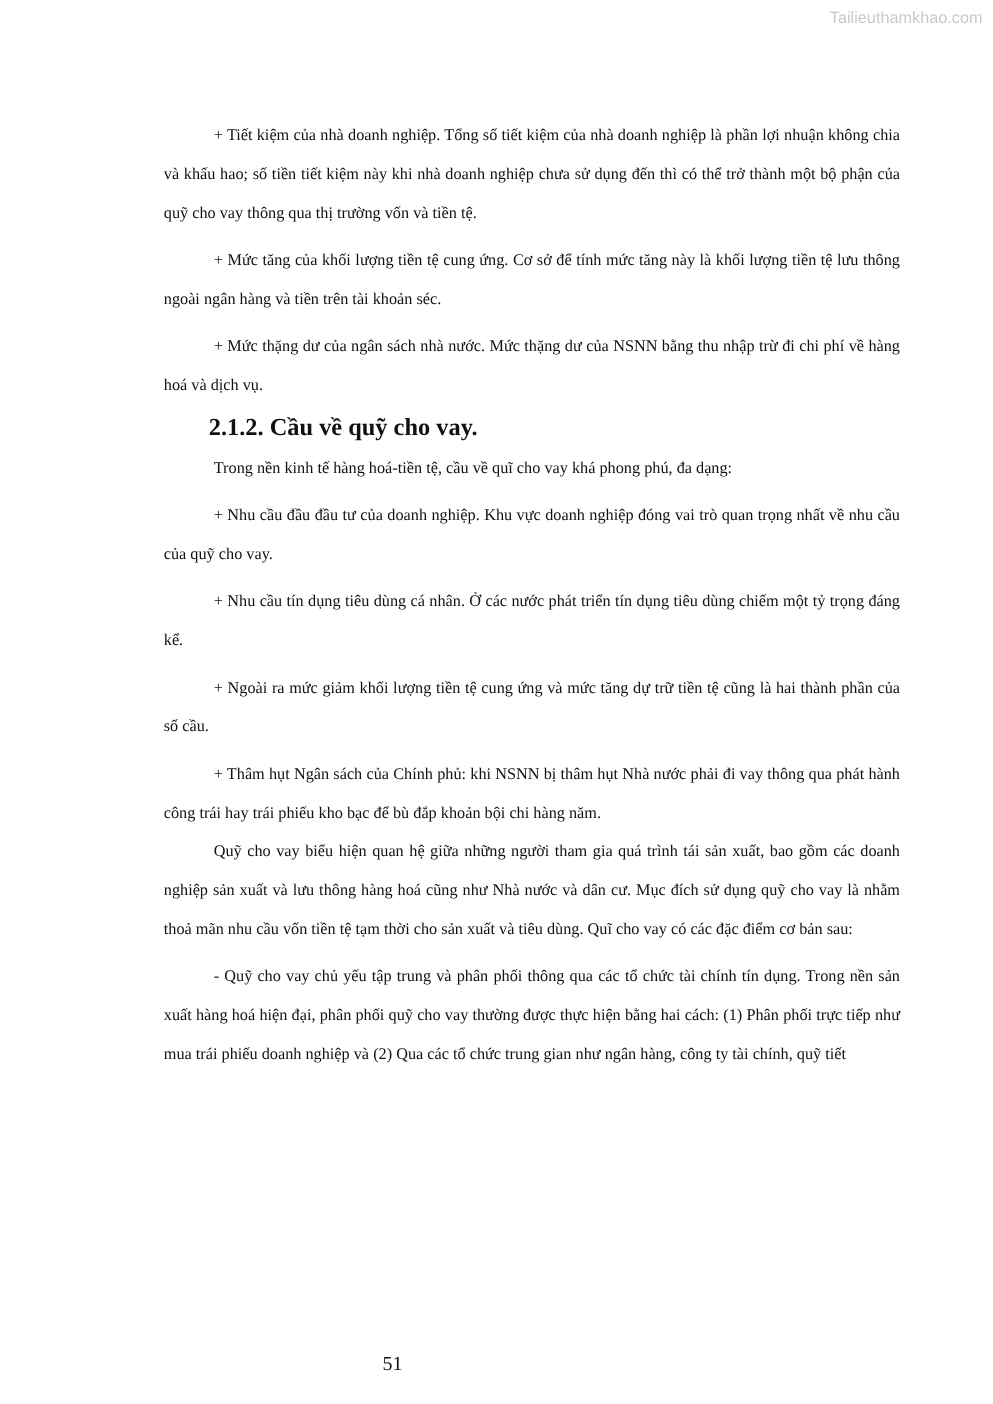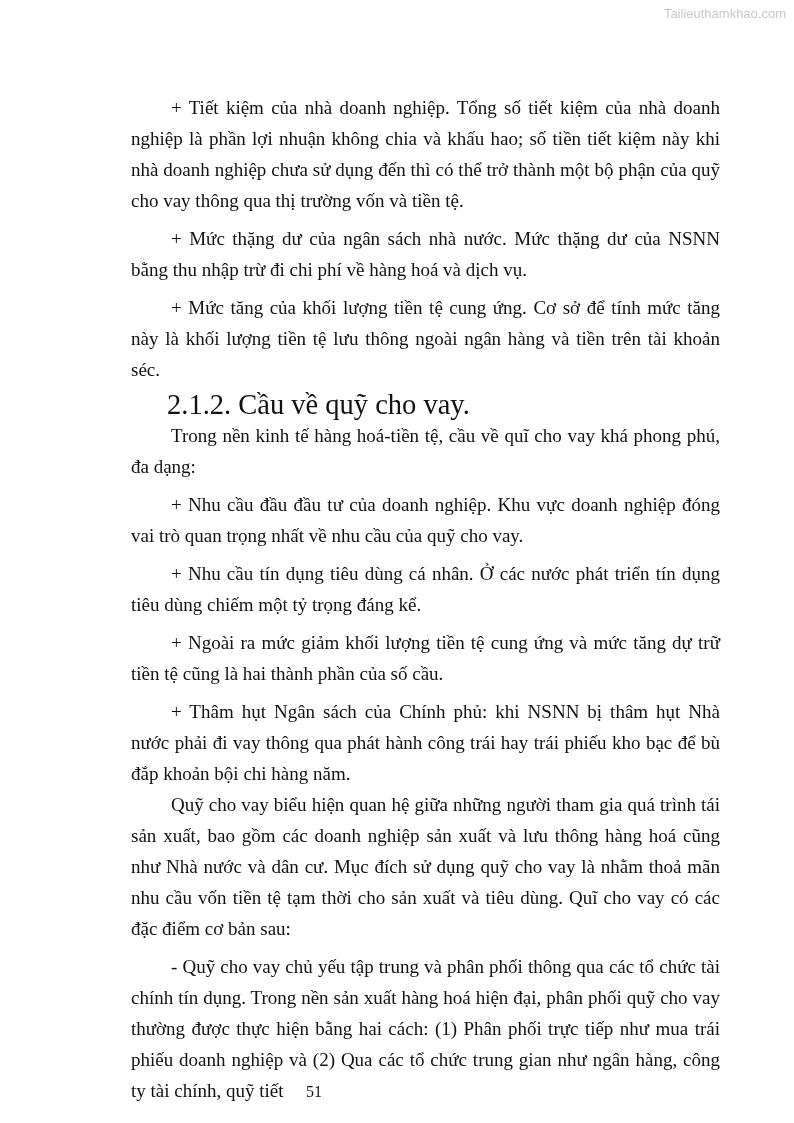--- a/index.html
+++ b/index.html
@@ -4,46 +4,46 @@
 <style>
   html, body { margin: 0; padding: 0; background: #ffffff; }
   body { width: 794px; height: 1123px; position: relative; overflow: hidden; }
   .watermark {
     position: absolute; top: 6px; right: 8px;
     font-family: "Liberation Sans", sans-serif; font-size: 13px;
     color: #c8c8c8; letter-spacing: 0px; text-align: center;
   }
   .page {
     position: absolute; left: 131px; top: 92px; width: 589px;
-    font-family: "Liberation Serif", serif; font-size: 19px; color: #111;
+    font-family: "Liberation Serif", serif; font-size: 13px; color: #111;
   }
   .p {
     margin: 0; line-height: 31px; text-align: justify;
     text-indent: 40px;
   }
   .gap { margin-top: 7px; }
   .h {
-    margin: 0; line-height: 31px; font-weight: normal;
+    margin: 0; line-height: 31px; font-weight: bold;
   }
   .h1 { padding-left: 36px; margin-top: 4px; }
   .h2 { padding-left: 40px; margin-top: 7px; }
   .page-num {
     position: absolute; top: 1083px; left: 0; width: 628px; text-align: center;
     font-family: "Liberation Serif", serif; font-size: 16px; color: #111;
   }
 </style>
 </head>
 <body>
 
 <div class="watermark">Tailieuthamkhao.com</div>
 
 <div class="page">
   <p class="p">+ Tiết kiệm của nhà doanh nghiệp. Tổng số tiết kiệm của nhà doanh nghiệp là phần lợi nhuận không chia và khấu hao; số tiền tiết kiệm này khi nhà doanh nghiệp chưa sử dụng đến thì có thể trở thành một bộ phận của quỹ cho vay thông qua thị trường vốn và tiền tệ.</p>
+  <p class="p gap">+ Mức tăng của khối lượng tiền tệ cung ứng. Cơ sở để tính mức tăng này là khối lượng tiền tệ lưu thông ngoài ngân hàng và tiền trên tài khoản séc.</p>
   <p class="p gap">+ Mức thặng dư của ngân sách nhà nước. Mức thặng dư của NSNN bằng thu nhập trừ đi chi phí về hàng hoá và dịch vụ.</p>
-  <p class="p gap">+ Mức tăng của khối lượng tiền tệ cung ứng. Cơ sở để tính mức tăng này là khối lượng tiền tệ lưu thông ngoài ngân hàng và tiền trên tài khoản séc.</p>
 
   <h2 class="h h1">2.1.2. Cầu về quỹ cho vay.</h2>
   <p class="p">Trong nền kinh tế hàng hoá-tiền tệ, cầu về quĩ cho vay khá phong phú, đa dạng:</p>
   <p class="p gap">+ Nhu cầu đầu đầu tư của doanh nghiệp. Khu vực doanh nghiệp đóng vai trò quan trọng nhất về nhu cầu của quỹ cho vay.</p>
   <p class="p gap">+ Nhu cầu tín dụng tiêu dùng cá nhân. Ở các nước phát triển tín dụng tiêu dùng chiếm một tỷ trọng đáng kể.</p>
   <p class="p gap">+ Ngoài ra mức giảm khối lượng tiền tệ cung ứng và mức tăng dự trữ tiền tệ cũng là hai thành phần của số cầu.</p>
   <p class="p gap">+ Thâm hụt Ngân sách của Chính phủ: khi NSNN bị thâm hụt Nhà nước phải đi vay thông qua phát hành công trái hay trái phiếu kho bạc để bù đắp khoản bội chi hàng năm.</p>
 
   <p class="p">Quỹ cho vay biểu hiện quan hệ giữa những người tham gia quá trình tái sản xuất, bao gồm các doanh nghiệp sản xuất và lưu thông hàng hoá cũng như Nhà nước và dân cư. Mục đích sử dụng quỹ cho vay là nhằm thoả mãn nhu cầu vốn tiền tệ tạm thời cho sản xuất và tiêu dùng. Quĩ cho vay có các đặc điểm cơ bản sau:</p>
   <p class="p gap">- Quỹ cho vay chủ yếu tập trung và phân phối thông qua các tổ chức tài chính tín dụng. Trong nền sản xuất hàng hoá hiện đại, phân phối quỹ cho vay thường được thực hiện bằng hai cách: (1) Phân phối trực tiếp như mua trái phiếu doanh nghiệp và (2) Qua các tổ chức trung gian như ngân hàng, công ty tài chính, quỹ tiết</p>

